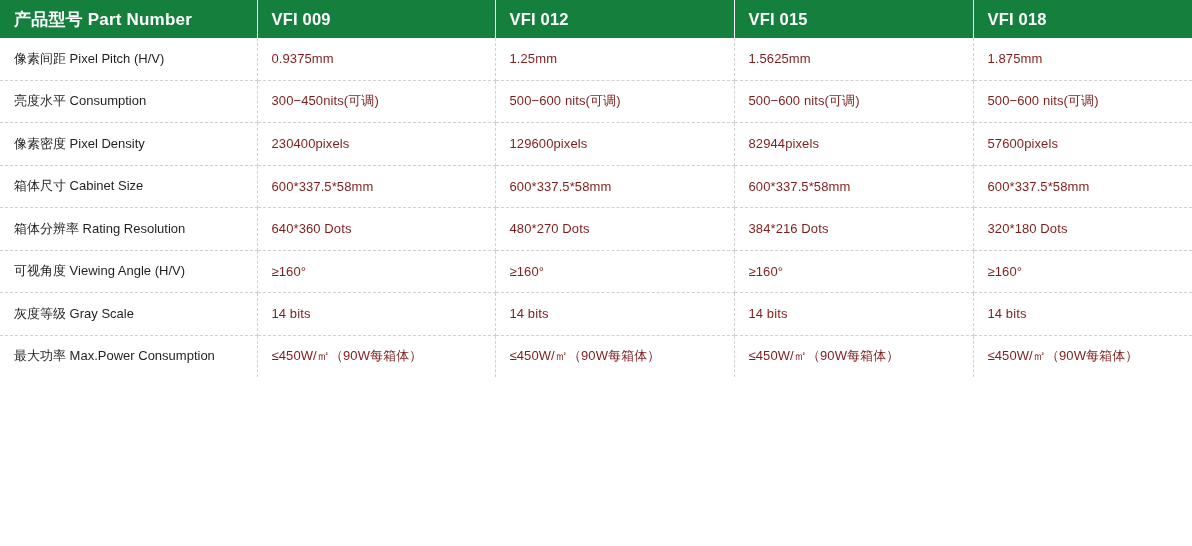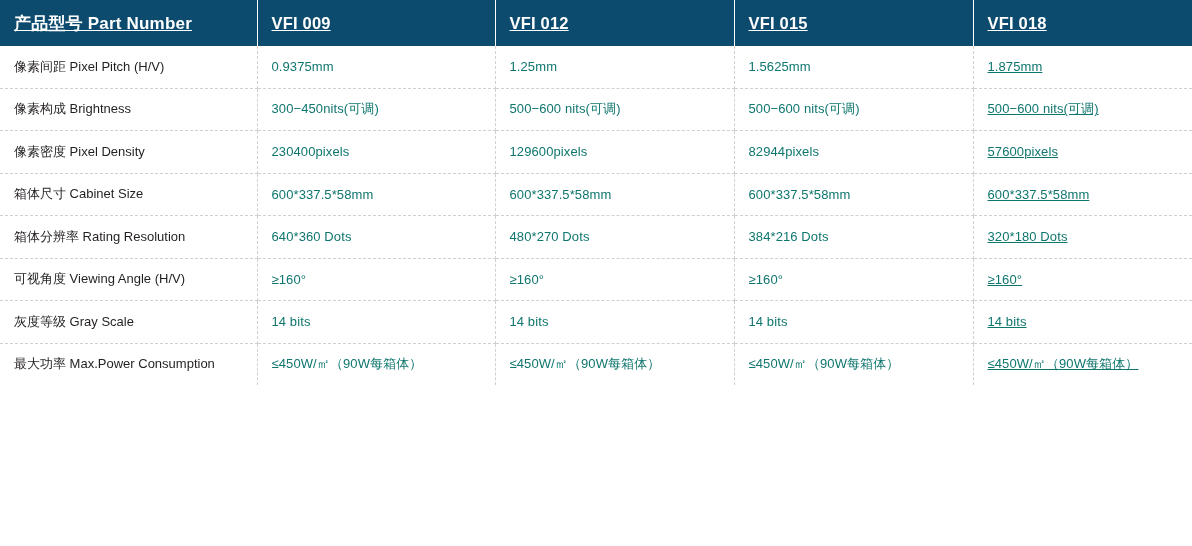--- a/index.html
+++ b/index.html
@@ -19,31 +19,30 @@
     width: 1192px;
     table-layout: fixed;
   }
   table.spec col.c0 { width: 257px; }
   table.spec col.c1 { width: 238px; }
   table.spec col.c2 { width: 239px; }
   table.spec col.c3 { width: 239px; }
   table.spec col.c4 { width: 219px; }
 
   thead th {
-    background: #0c4a6e;
+    background: #15803d;
     color: #ffffff;
     font-size: 16.5px;
     font-weight: bold;
     text-align: left;
     padding: 0 0 0 14px;
-    height: 46px;
+    height: 38px;
     vertical-align: middle;
     letter-spacing: 0.2px;
     border-right: 1px solid #ffffff;
-    text-decoration: underline;
   }
   thead th.last { border-right: none; }
   thead th.head-part {
     font-size: 17px;
   }
 
   tbody td {
     font-size: 13px;
     height: 41.5px;
     vertical-align: middle;
@@ -53,24 +52,24 @@
     color: #3a3637;
     white-space: nowrap;
     overflow: hidden;
   }
   tbody td.label {
     color: #231f20;
     font-size: 13px;
     margin-left: 9px;
   }
   tbody td.val {
-    color: #0f766e;
+    color: #7f1d1d;
     letter-spacing: 0.1px;
   }
-  tbody td.last { border-right: none; text-decoration: underline; }
+  tbody td.last { border-right: none; }
   tbody tr.lastrow td { border-bottom: none; }
 </style>
 </head>
 <body>
 
 <table class="spec">
   <colgroup>
     <col class="c0">
       <col class="c1">
       <col class="c2">
@@ -88,21 +87,21 @@
   </thead>
   <tbody>
     <tr>
       <td class="label">像素间距 Pixel Pitch (H/V)</td>
       <td class="val">0.9375mm</td>
       <td class="val">1.25mm</td>
       <td class="val">1.5625mm</td>
       <td class="val last">1.875mm</td>
     </tr>
     <tr>
-      <td class="label">像素构成 Brightness</td>
+      <td class="label">亮度水平 Consumption</td>
       <td class="val">300−450nits(可调)</td>
       <td class="val">500−600 nits(可调)</td>
       <td class="val">500−600 nits(可调)</td>
       <td class="val last">500−600 nits(可调)</td>
     </tr>
     <tr>
       <td class="label">像素密度 Pixel Density</td>
       <td class="val">230400pixels</td>
       <td class="val">129600pixels</td>
       <td class="val">82944pixels</td>

